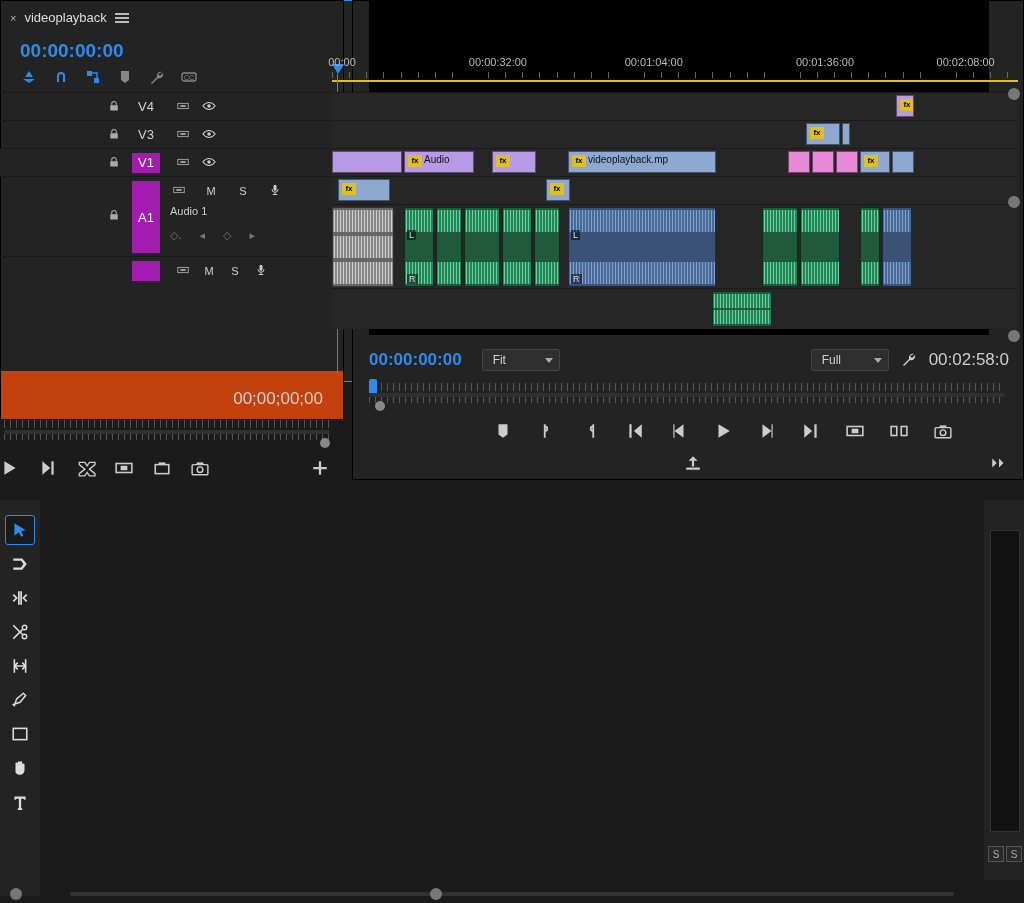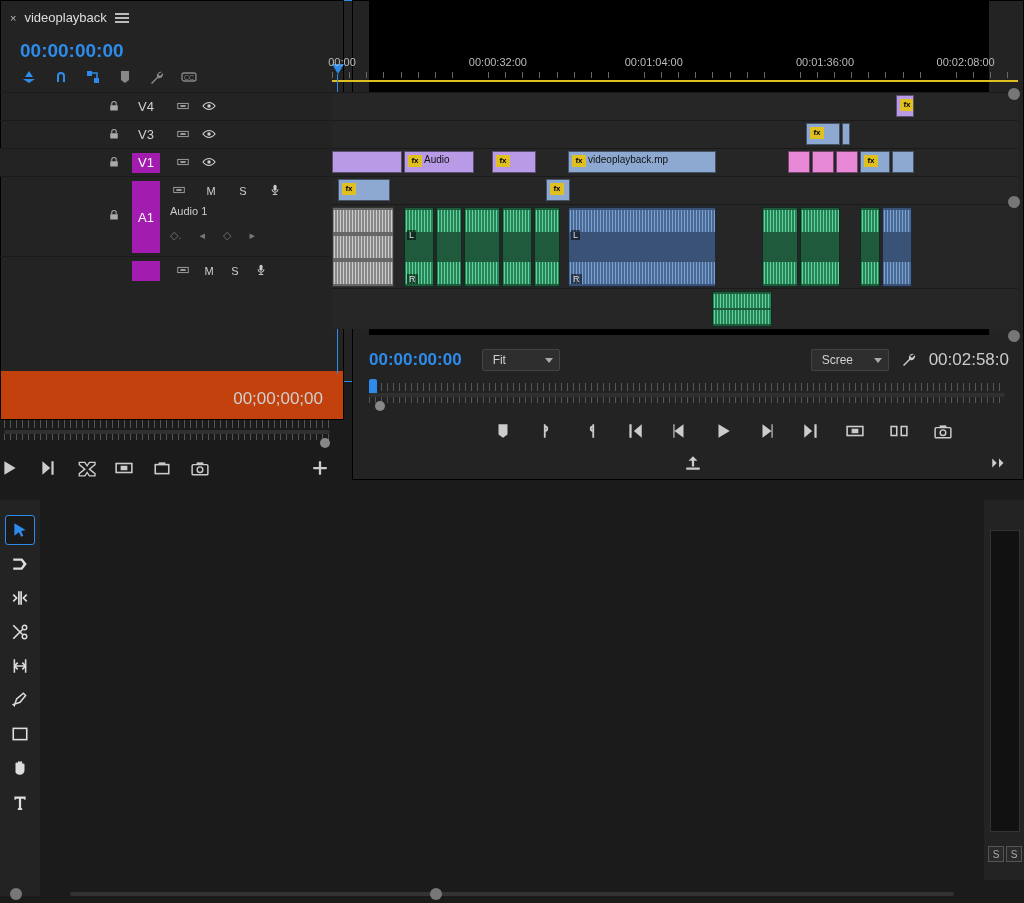--- a/index.html
+++ b/index.html
@@ -164,21 +164,21 @@
     <div class="monitor">
       <div class="title">conversations on relationships and disability</div>
     </div>
     <div class="tcrow">
       <div class="tc-in">00:00:00:00</div>
       <div class="dd">
           <span>Fit</span>
         </div>
       <div class="spacer"></div>
       <div class="dd">
-          <span>Scree</span>
+          <span>Full</span>
         </div>
       <div class="wrench"><svg width="16" height="16" viewBox="0 0 16 16">
             <path fill="#ccc" d="M13 3a4 4 0 0 0-5 5L2 14l1 1 6-6a4 4 0 0 0 5-5l-3 3-2-2z"></path>
           </svg></div>
       <div class="tc-out">00:02:58:0</div>
     </div>
     <div id="prog-scrub" class="scrub">
       <div class="ticks"></div>
       <div class="bar"></div>
       <div class="ticks2"></div>

